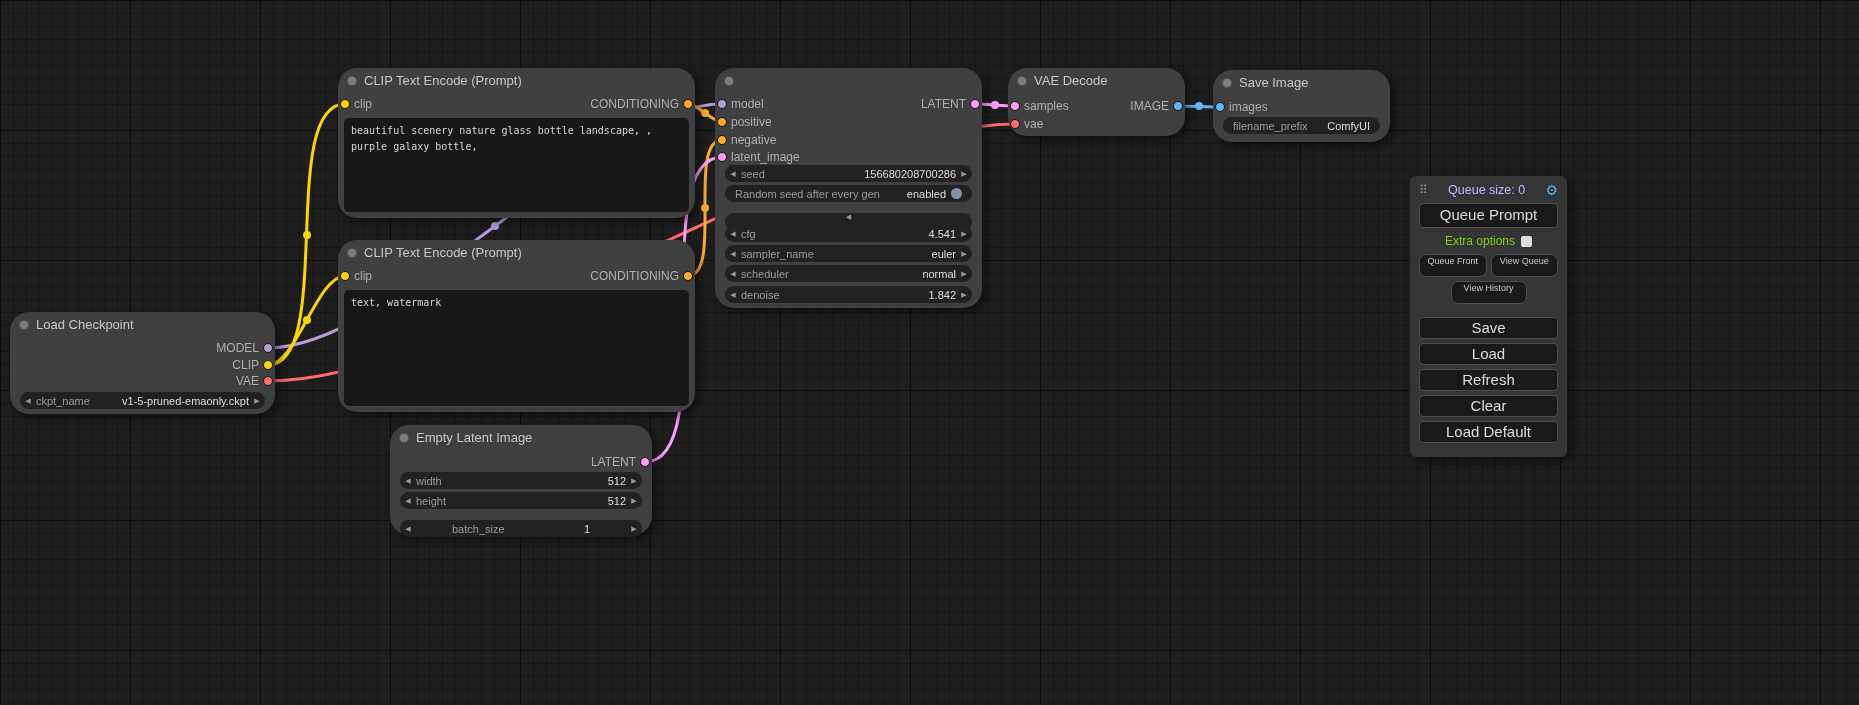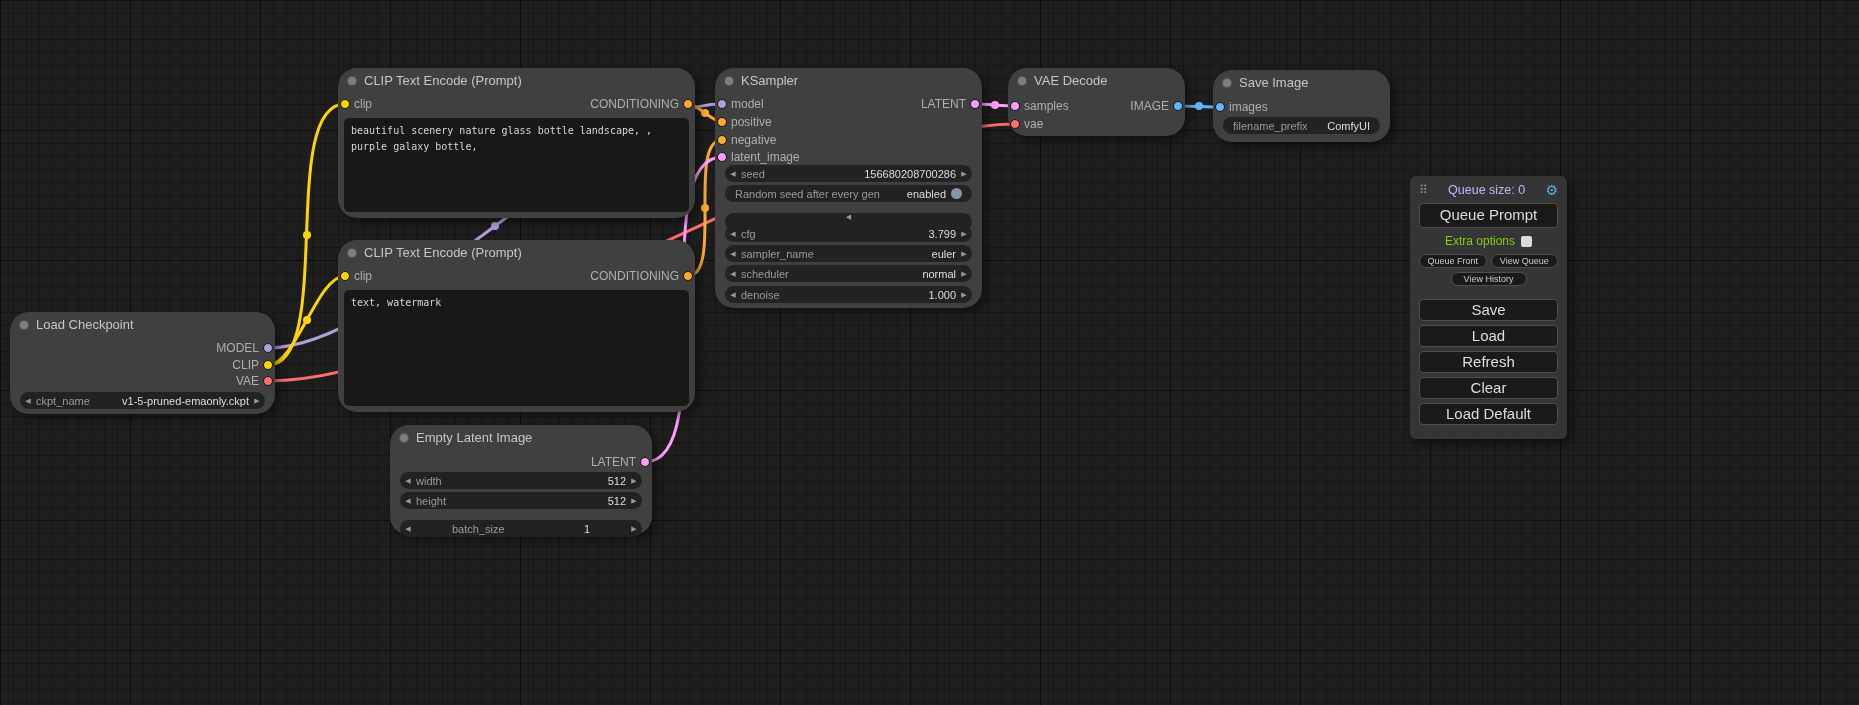--- a/index.html
+++ b/index.html
@@ -59,21 +59,21 @@
   .qgear{color:#4fb0e8;font-size:14px;line-height:14px;}
   .btn{
     display:block;width:100%;box-sizing:border-box;background:#1a1a1a;
     border:1px solid #4e4e4e;border-radius:4px;color:#ddd;text-align:center;
     font-family:"Liberation Sans",sans-serif;
   }
   .btn-queue{height:25px;line-height:22px;font-size:15px;margin-bottom:5px;}
   .extra{display:flex;justify-content:center;align-items:center;gap:6px;height:16px;margin-bottom:5px;font-size:12px;color:#84cc16;}
   .checkbox{width:11px;height:11px;background:#dcdcdc;border-radius:2px;}
   .qsmallrow{display:flex;gap:4px;margin-bottom:4px;}
-  .btn-small{flex:1;font-size:9px;height:14px;line-height:12px;border-radius:7px;color:#ccc;}
+  .btn-small{flex:1;font-size:9px;height:23px;line-height:12px;border-radius:7px;color:#ccc;}
   .btn-history{display:block;width:76px;margin:0 auto 13px;flex:none;}
   .btn-big{height:22px;line-height:20px;font-size:15px;margin-bottom:4px;}
 </style>
 </head>
 <body>
 
 <div style="position:absolute;inset:0;">
 
   <svg id="wires" class="layer">
     <path d="M 268 348 C 395 348 595 104 722 104" fill="none" stroke-width="3" stroke-linecap="round" stroke="#B39DDB"></path>
@@ -149,21 +149,20 @@
     <div class="widget" style="top:95px;gap:36px;">
       <span class="warr">◀</span>
       <span class="wlabel">batch_size</span>
       <span class="wspace"></span>
       <span class="wvalue">1</span>
       <span class="warr">▶</span>
     </div>
   </div>
 
   <div class="node" style="left:715px;top:68px;width:267px;height:240px;">
-    <div class="ntitle">KSampler</div>
     <div class="cdot"></div>
     <div class="slot in" style="top:27px;">model</div>
     <div class="slot in" style="top:45px;">positive</div>
     <div class="slot in" style="top:63px;">negative</div>
     <div class="slot in" style="top:80px;">latent_image</div>
     <div class="slot out" style="top:27px;">LATENT</div>
 
     <div class="widget" style="top:97px;">
       <span class="warr">◀</span>
       <span class="wlabel">seed</span>
@@ -181,42 +180,42 @@
       <span class="warr">◀</span>
       <span class="wlabel">steps</span>
       <span class="wspace"></span>
       <span class="wvalue">20</span>
       <span class="warr">▶</span>
     </div>
     <div class="widget" style="top:157px;">
       <span class="warr">◀</span>
       <span class="wlabel">cfg</span>
       <span class="wspace"></span>
-      <span class="wvalue">3.799</span>
+      <span class="wvalue">4.541</span>
       <span class="warr">▶</span>
     </div>
     <div class="widget" style="top:177px;">
       <span class="warr">◀</span>
       <span class="wlabel">sampler_name</span>
       <span class="wspace"></span>
       <span class="wvalue">euler</span>
       <span class="warr">▶</span>
     </div>
     <div class="widget" style="top:197px;">
       <span class="warr">◀</span>
       <span class="wlabel">scheduler</span>
       <span class="wspace"></span>
       <span class="wvalue">normal</span>
       <span class="warr">▶</span>
     </div>
     <div class="widget" style="top:218px;">
       <span class="warr">◀</span>
       <span class="wlabel">denoise</span>
       <span class="wspace"></span>
-      <span class="wvalue">1.000</span>
+      <span class="wvalue">1.842</span>
       <span class="warr">▶</span>
     </div>
   </div>
 
   <div class="node" style="left:1008px;top:68px;width:177px;height:68px;">
     <div class="ntitle">VAE Decode</div>
     <div class="cdot"></div>
     <div class="slot in" style="top:29px;">samples</div>
     <div class="slot in" style="top:47px;">vae</div>
     <div class="slot out" style="top:29px;">IMAGE</div>

